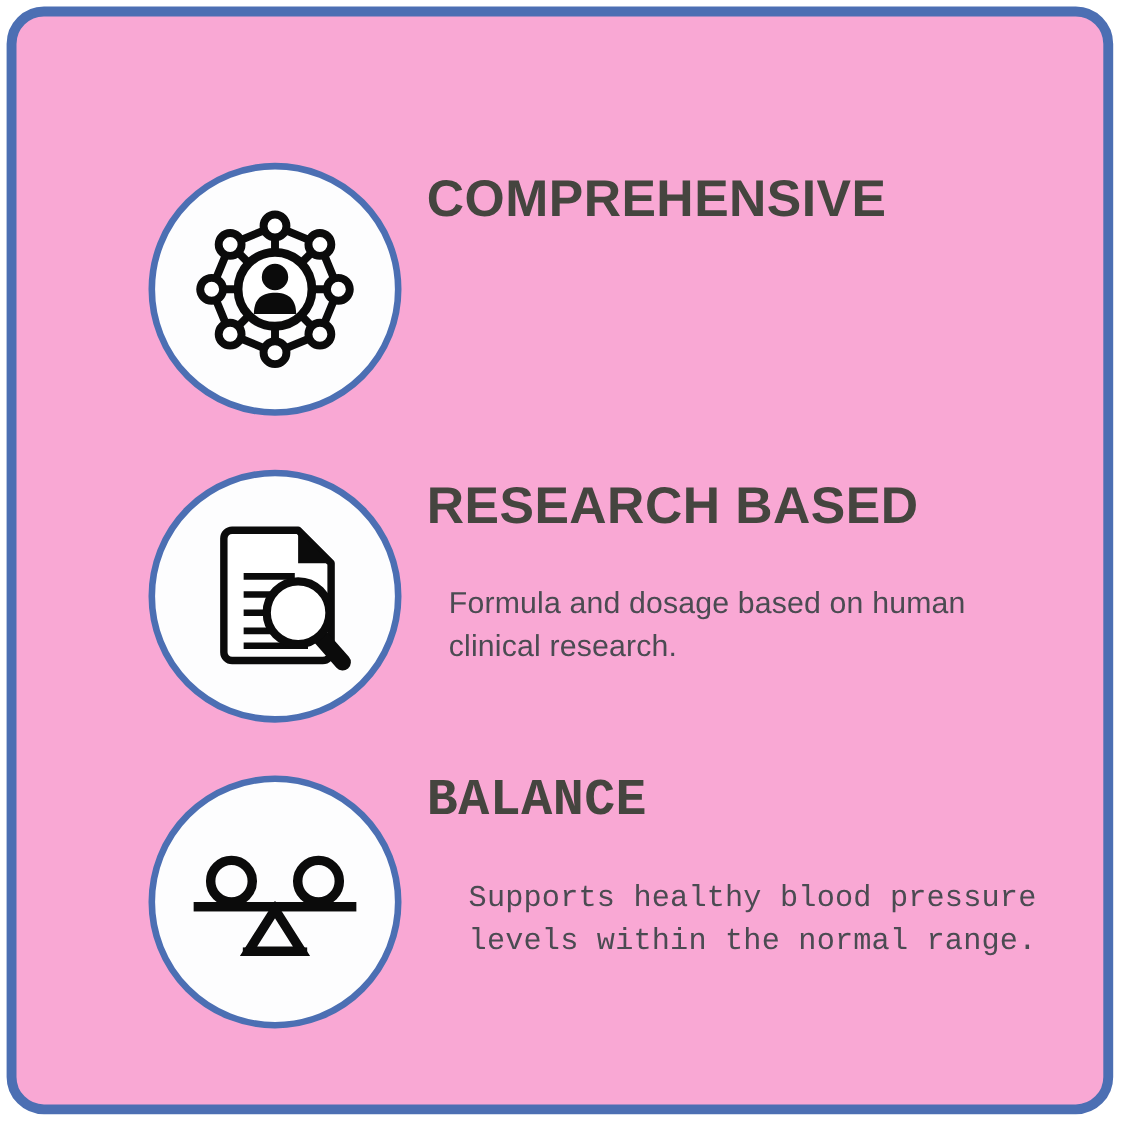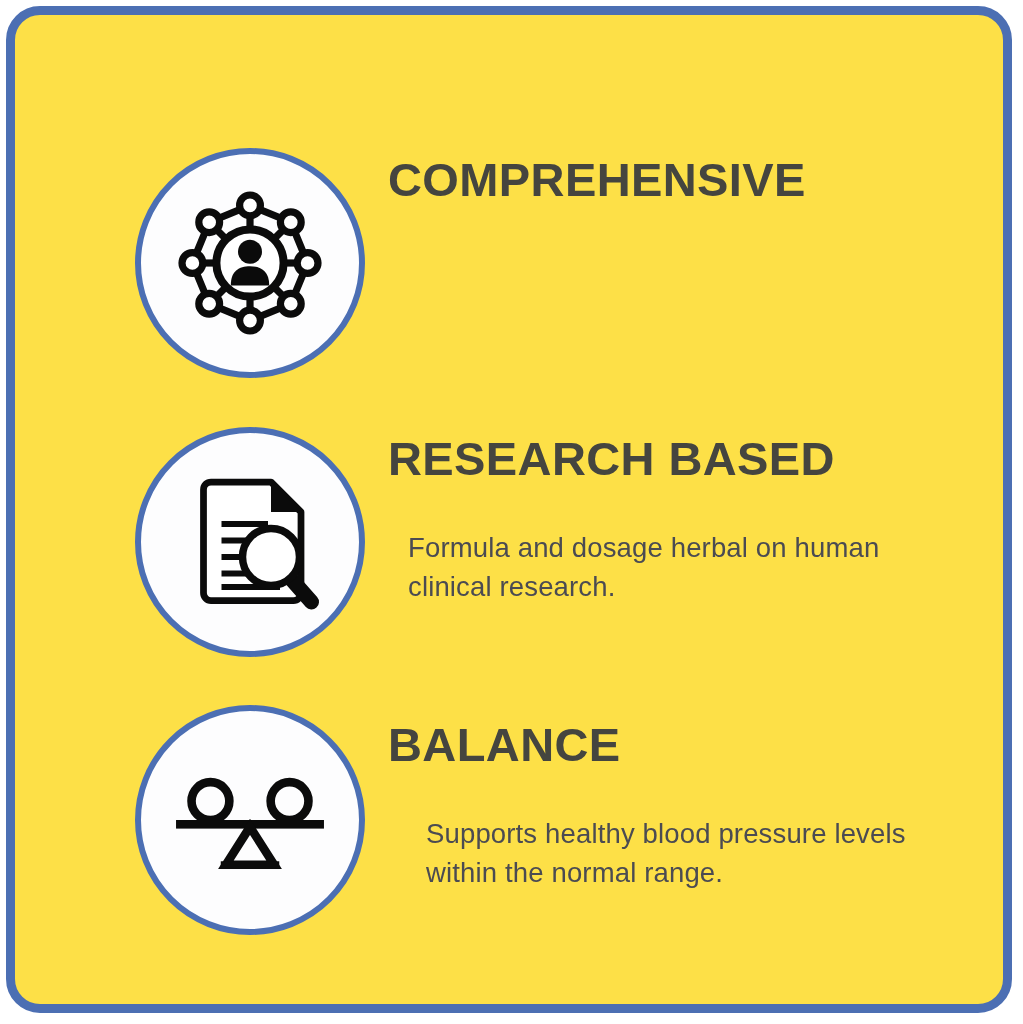--- a/index.html
+++ b/index.html
@@ -24,21 +24,21 @@
   
   .frame {
     position: absolute;
     left: 6px;
     top: 6px;
     width: 1006px;
     height: 1007px;
     box-sizing: border-box;
     border: 9px solid #4C6FB3;
     border-radius: 34px;
-    background: #fde047;
+    background: #f9a8d4;
   }
 
   
   .content {
     position: absolute;
     left: 0;
     top: 0;
     right: 0;
     bottom: 0;
   }
@@ -97,21 +97,21 @@
     max-width: 520px;
   }
 
   
   .row-0 .text-col { top: 8px; }
   .row-0 .row-desc { margin-top: 46px; }
 
   .row-1 .text-col { top: 8px; }
   .row-1 .row-desc { margin-top: 46px; }
 
-  .row-2 .text-col { top: 16px; }
+  .row-2 .text-col { top: 0px; font-family: Liberation Mono, monospace; }
   .row-2 .row-desc { margin-top: 46px; margin-left: 38px; }
 </style>
 </head>
 <body>
 
 <div class="card">
   <div class="frame">
     <div class="content">
 
       <div class="row row-0">
@@ -173,21 +173,21 @@
               </g>
 
               <line x1="152" y1="146" x2="182" y2="180" stroke="#0B0B0B" stroke-width="20" stroke-linecap="round"></line>
 
               <circle cx="128" cy="120" r="38" fill="#FFFFFF" stroke="#0B0B0B" stroke-width="10"></circle>
             </svg>
           </span>
         </div>
         <div class="text-col">
           <h2 class="row-title">RESEARCH BASED</h2>
-          <p class="row-desc">Formula and dosage herbal on human clinical research.</p>
+          <p class="row-desc">Formula and dosage based on human clinical research.</p>
         </div>
       </div>
 
       <div class="row row-2">
         <div class="icon-circle">
           <span>
             <svg width="172" height="172" viewBox="0 0 200 200" aria-hidden="true">
 
               <circle cx="54" cy="78" r="22" fill="none" stroke="#0B0B0B" stroke-width="10"></circle>
 

